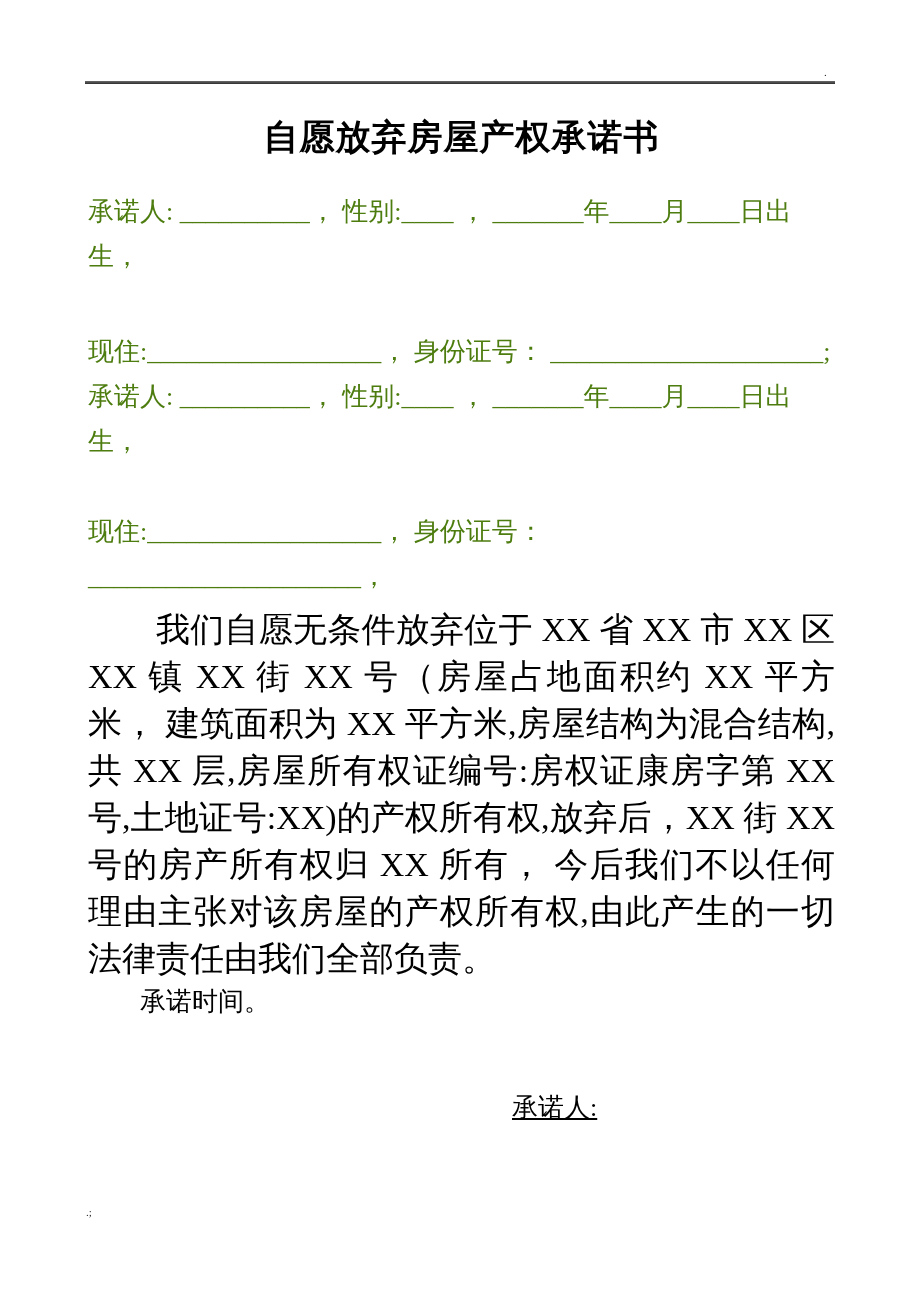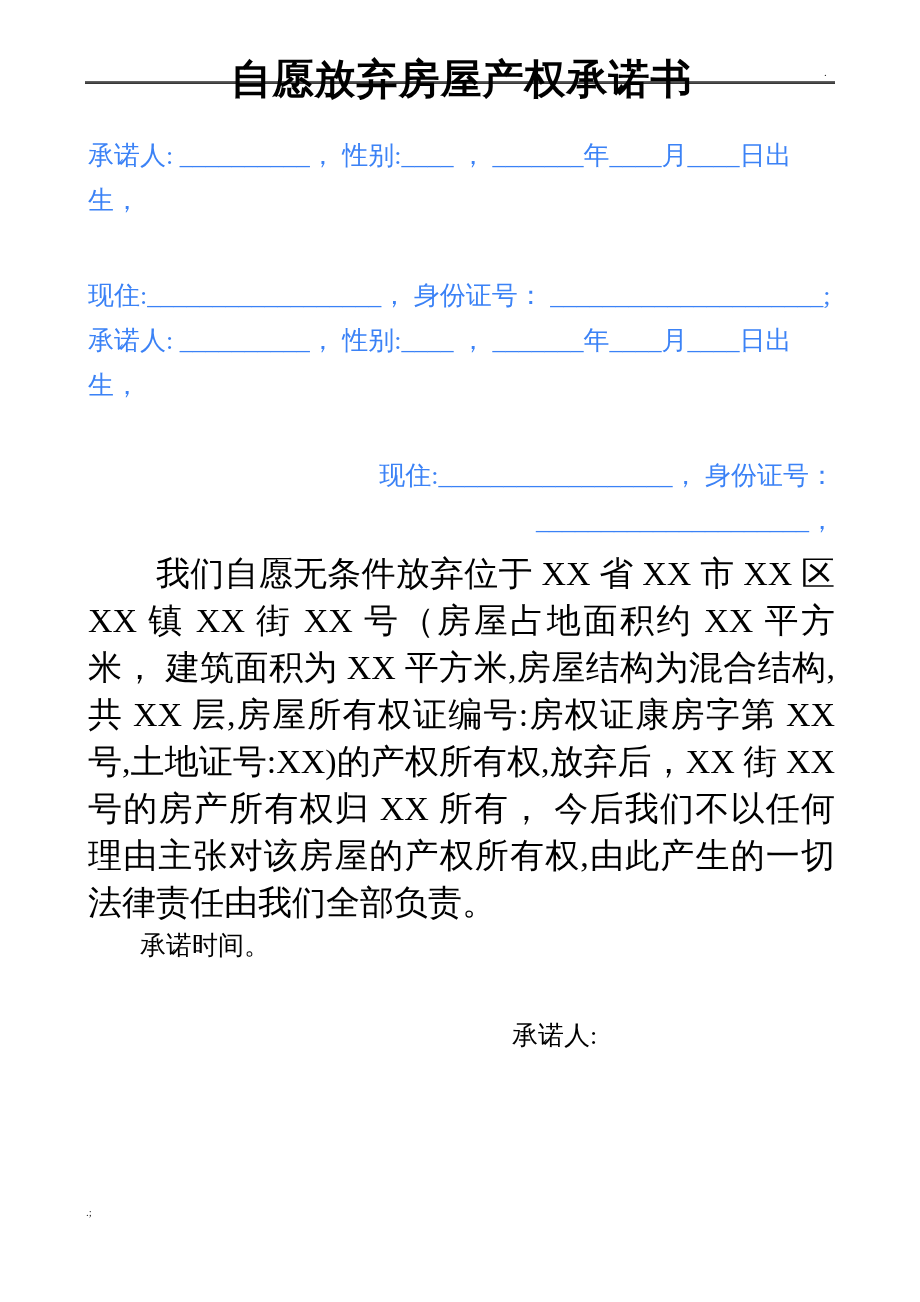--- a/index.html
+++ b/index.html
@@ -29,38 +29,38 @@
     color: #1a1a1a;
     font-family: "Liberation Serif", "DejaVu Serif", serif;
   }
   .content {
     position: absolute;
     top: 0;
     left: 88px;
     width: 747px;
   }
   .doc-title {
-    margin-top: 60px;
-    font-family: Liberation Mono, monospace;
+    margin-top: 116px;
+    font-family: Liberation Serif, serif;
     font-weight: 700;
-    font-size: 41px;
+    font-size: 35px;
     line-height: 44px;
     text-align: center;
     letter-spacing: 1px;
     color: #000000;
   }
   .form-line {
     font-size: 26px;
     line-height: 45px;
     white-space: pre-wrap;
-    color: #3b82f6;
+    color: #4d7c0f;
   }
   .form-line.first { margin-top: 29px; }
   .form-line.gap-above { margin-top: 50px; }
-  .form-line.gap-above-sm { margin-top: 45px; text-align: right; }
+  .form-line.gap-above-sm { margin-top: 45px; }
   .body-para {
     margin-top: 7px;
     font-size: 34px;
     line-height: 47px;
     text-align: justify;
     text-indent: 2em;
     white-space: pre-wrap;
     color: #000000;
   }
   .closing {
@@ -72,21 +72,21 @@
   }
   .sig-block {
     margin-left: 424px;
   }
   .sig-line {
     font-size: 26px;
     line-height: 45px;
     white-space: pre-wrap;
     color: #000000;
   }
-  .sig-line.signer { margin-top: 44px; }
+  .sig-line.signer { margin-top: 60px; text-decoration: underline; }
   .sig-line.date { margin-top: 20px; }
   .bottom-left-mark {
     position: absolute;
     top: 1206px;
     left: 86px;
     font-size: 11px;
     color: #2a2a2a;
     font-family: "Liberation Serif", "DejaVu Serif", serif;
   }
 </style>

